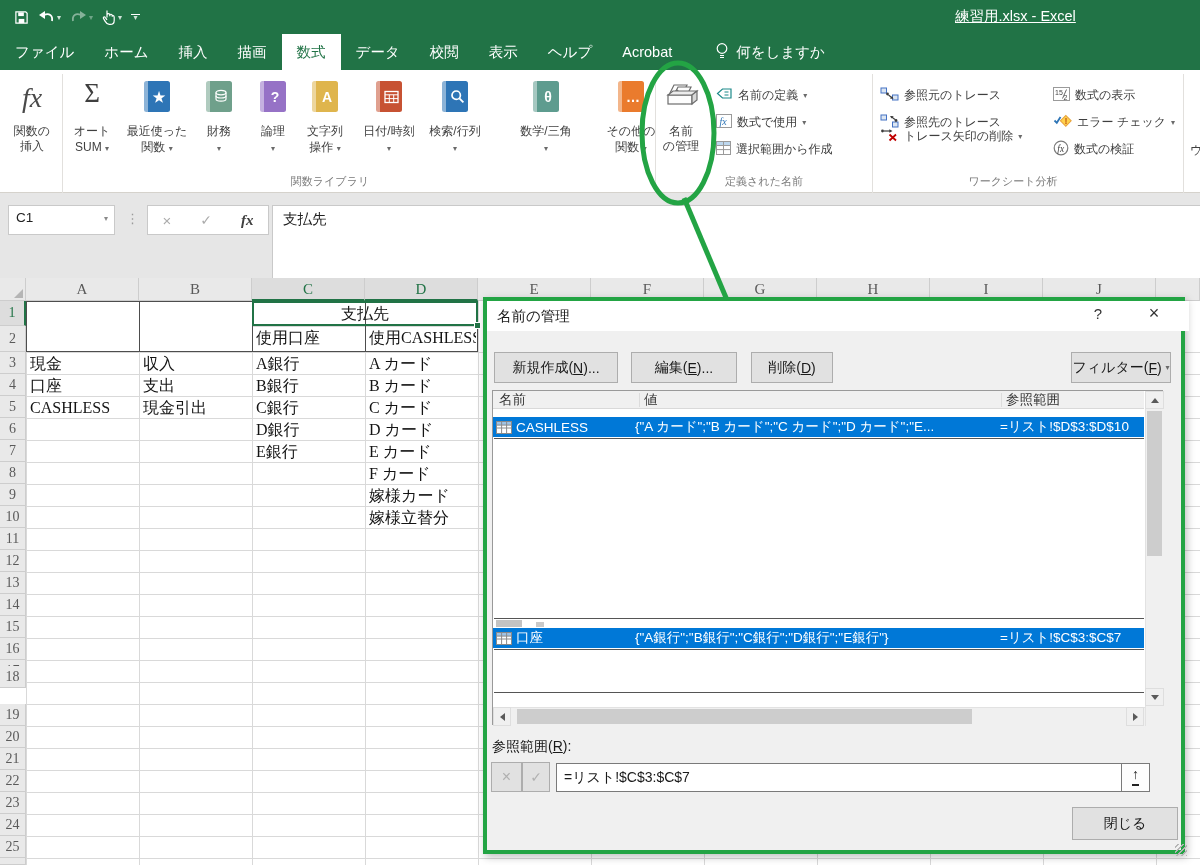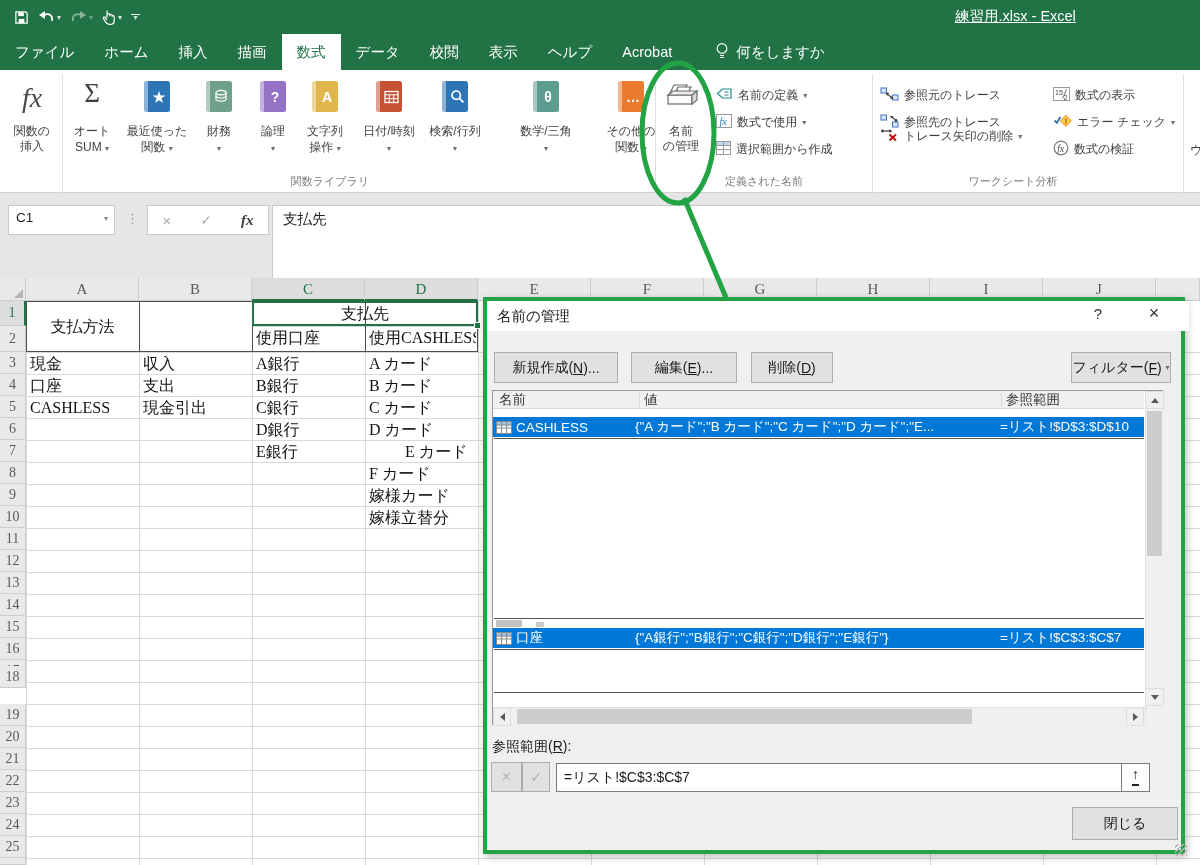--- a/index.html
+++ b/index.html
@@ -366,42 +366,41 @@
       <div class="abs gl" style="left: 26px; top: 492px; width: 1174px; height: 1px;"></div>
       <div class="abs gl" style="left: 26px; top: 514px; width: 1174px; height: 1px;"></div>
       <div class="abs gl" style="left: 26px; top: 536px; width: 1174px; height: 1px;"></div>
       <div class="abs gl" style="left: 26px; top: 558px; width: 1174px; height: 1px;"></div>
       <div class="abs gl" style="left: 26px; top: 580px; width: 1174px; height: 1px;"></div>
       <div class="abs gl" style="left: 252px; top: 48px; width: 226px; height: 1px;"></div>
       <div class="abs" style="left: 26px; top: 23px; width: 452px; height: 51px; border: 1px solid rgb(77, 77, 77);"></div>
       <div class="abs" style="left: 139px; top: 23px; width: 1px; height: 51px; background: rgb(77, 77, 77);"></div>
       <div class="abs" style="left: 252px; top: 23px; width: 1px; height: 51px; background: rgb(77, 77, 77);"></div>
       <div class="abs" style="left: 365px; top: 23px; width: 1px; height: 51px; background: rgb(77, 77, 77);"></div>
-      <div class="abs cell ctr" style="left: 26px; top: 23px; width: 113px; height: 51px;">支払方法</div>
       <div class="abs cell ctr" style="left: 252px; top: 23px; width: 226px; height: 25px;">支払先</div>
       <div class="abs" style="left: 252px; top: 23px; width: 226px; height: 25px; border: 2px solid rgb(33, 115, 70);"></div>
       <div class="abs" style="left: 474px; top: 44px; width: 7px; height: 7px; background: rgb(33, 115, 70); border: 1px solid rgb(255, 255, 255);"></div>
       <div class="abs cell" style="left: 256px; top: 49px; width: 107px; height: 24px;">使用口座</div>
       <div class="abs cell" style="left: 369px; top: 49px; width: 107px; height: 24px;">使用CASHLESS</div>
       <div class="abs cell" style="left: 30px; top: 75px; width: 107px; height: 20px;">現金</div>
       <div class="abs cell" style="left: 143px; top: 75px; width: 107px; height: 19px;">収入</div>
       <div class="abs cell" style="left: 256px; top: 75px; width: 107px; height: 20px;">A銀行</div>
       <div class="abs cell" style="left: 369px; top: 75px; width: 107px; height: 20px;">A カード</div>
       <div class="abs cell" style="left: 30px; top: 97px; width: 107px; height: 20px;">口座</div>
       <div class="abs cell" style="left: 143px; top: 97px; width: 107px; height: 20px;">支出</div>
       <div class="abs cell" style="left: 256px; top: 97px; width: 107px; height: 20px;">B銀行</div>
       <div class="abs cell" style="left: 369px; top: 97px; width: 107px; height: 20px;">B カード</div>
       <div class="abs cell" style="left: 30px; top: 119px; width: 107px; height: 20px;">CASHLESS</div>
       <div class="abs cell" style="left: 143px; top: 119px; width: 107px; height: 20px;">現金引出</div>
       <div class="abs cell" style="left: 256px; top: 119px; width: 107px; height: 20px;">C銀行</div>
       <div class="abs cell" style="left: 369px; top: 119px; width: 107px; height: 20px;">C カード</div>
       <div class="abs cell" style="left: 256px; top: 141px; width: 107px; height: 20px;">D銀行</div>
       <div class="abs cell" style="left: 369px; top: 141px; width: 107px; height: 20px;">D カード</div>
       <div class="abs cell" style="left: 256px; top: 163px; width: 107px; height: 20px;">E銀行</div>
-      <div class="abs cell" style="left: 369px; top: 163px; width: 107px; height: 20px; margin-left: 36px;">E カード</div>
+      <div class="abs cell" style="left: 369px; top: 163px; width: 107px; height: 20px;">E カード</div>
       <div class="abs cell" style="left: 369px; top: 185px; width: 107px; height: 20px;">F カード</div>
       <div class="abs cell" style="left: 369px; top: 207px; width: 107px; height: 20px;">嫁様カード</div>
       <div class="abs cell" style="left: 369px; top: 229px; width: 107px; height: 20px;">嫁様立替分</div>
     </div>
 
   <div class="abs" id="dialog" style="border: 4px solid rgb(35, 164, 68);">
       <div class="abs" style="left: 0px; top: 0px; width: 702px; height: 30px; background: rgb(255, 255, 255);"></div>
       <div class="abs" style="left: 10px; top: 6px; font-size: 14.5px;">名前の管理</div>
       <div class="abs" style="left: 598px; top: 4px; width: 26px; height: 22px; text-align: center; font-size: 15px; color: rgb(51, 51, 51);">?</div>
       <div class="abs" style="left: 652px; top: 2px; width: 30px; height: 24px; text-align: center; font-size: 18px; color: rgb(51, 51, 51);">×</div>

